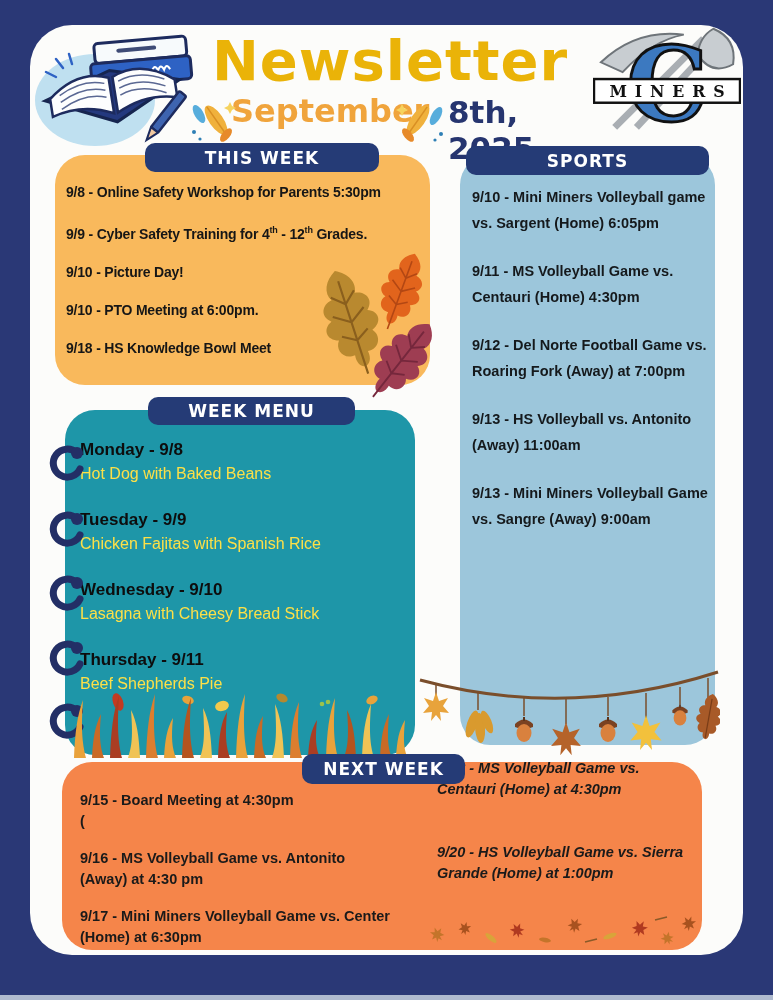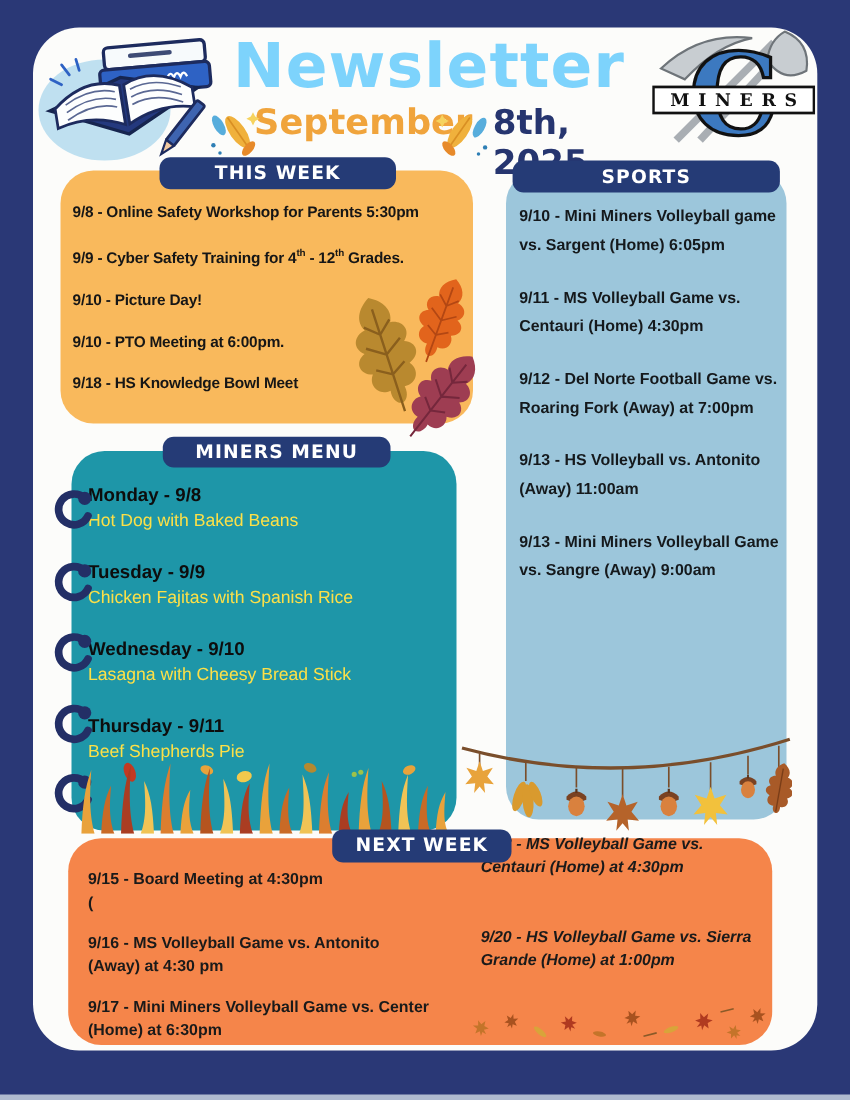--- a/index.html
+++ b/index.html
@@ -4,36 +4,36 @@
 <style>
   html,body{margin:0;padding:0;}
   body{width:773px;height:1000px;position:relative;overflow:hidden;
        font-family:"Liberation Sans",sans-serif;background:#2A3876;}
   .abs{position:absolute;}
   .page{left:30px;top:25px;width:713px;height:930px;background:#FCFCFA;border-radius:42px;}
   .bottom-strip{left:0;top:995px;width:773px;height:5px;background:#AFBACF;}
 
   .title{left:150px;top:28px;width:480px;text-align:center;
          font-family:"DejaVu Sans",sans-serif;font-weight:bold;font-size:56px;
-         color:#7dd3fc;letter-spacing:1px;}
+         color:#eab308;letter-spacing:1px;}
   .month{left:231px;top:92px;width:184px;text-align:center;
          font-family:"DejaVu Sans",sans-serif;font-weight:bold;font-size:32px;color:#F0A43C;}
   .date{left:448px;top:94px;width:150px;font-family:"DejaVu Sans",sans-serif;
         font-weight:bold;font-size:31px;color:#26356F;}
 
   .box{border-radius:30px;}
   .box-thisweek{left:55px;top:155px;width:375px;height:230px;background:#F9B95C;}
   .box-sports{left:460px;top:155px;width:255px;height:590px;background:#9CC6DB;}
   .box-lunch{left:65px;top:410px;width:350px;height:345px;background:#1E96A8;}
   .box-nextweek{left:62px;top:762px;width:640px;height:188px;background:#F5854A;}
 
   .pill{background:#253B76;color:#fff;display:flex;align-items:center;justify-content:center;
         font-family:"DejaVu Sans",sans-serif;font-weight:bold;font-size:17px;
         letter-spacing:1px;border-radius:10px;z-index:6;}
-  .pill-thisweek{left:145px;top:143px;width:215px;height:29px;}
+  .pill-thisweek{left:145px;top:143px;width:234px;height:29px;}
   .pill-sports{left:466px;top:146px;width:243px;height:29px;}
   .pill-lunch{left:148px;top:397px;width:207px;height:28px;}
   .pill-nextweek{left:302px;top:754px;width:163px;height:30px;text-align:right;}
 
   .tw-list{left:66px;top:184px;width:362px;z-index:3;}
   .tw-item{font-weight:bold;font-size:14px;letter-spacing:-0.2px;color:#161616;
            line-height:17px;margin-bottom:21px;}
   .tw-item sup{font-size:9px;}
 
   .sp-list{left:472px;top:184px;width:236px;}
@@ -265,21 +265,21 @@
     </g>
   <g fill="#A8521F">
       <path transform="translate(264,11) rotate(20) scale(0.5)" d="M0,-14 L3,-5 L12,-8 L7,0 L13,7 L4,6 L5,15 L0,9 L-5,15 L-4,6 L-13,7 L-7,0 L-12,-8 L-3,-5 Z"></path>
     </g>
   <line x1="160" y1="30" x2="172" y2="27" stroke="#8A5A28" stroke-width="1.5"></line>
   <line x1="230" y1="8" x2="242" y2="5" stroke="#8A5A28" stroke-width="1.5"></line>
 </svg>
 
 <div class="abs pill pill-thisweek">THIS WEEK</div>
 <div class="abs pill pill-sports">SPORTS</div>
-<div class="abs pill pill-lunch">MINERS MENU</div>
+<div class="abs pill pill-lunch">WEEK MENU</div>
 <div class="abs pill pill-nextweek">NEXT WEEK</div>
 
 <div class="abs tw-list">
   <div class="tw-item">9/8 - Online Safety Workshop for Parents 5:30pm</div>
   <div class="tw-item">9/9 - Cyber Safety Training for 4<sup>th</sup> - 12<sup>th</sup> Grades.</div>
   <div class="tw-item">9/10 - Picture Day!</div>
   <div class="tw-item">9/10 - PTO Meeting at 6:00pm.</div>
   <div class="tw-item">9/18 - HS Knowledge Bowl Meet</div>
 </div>
 

